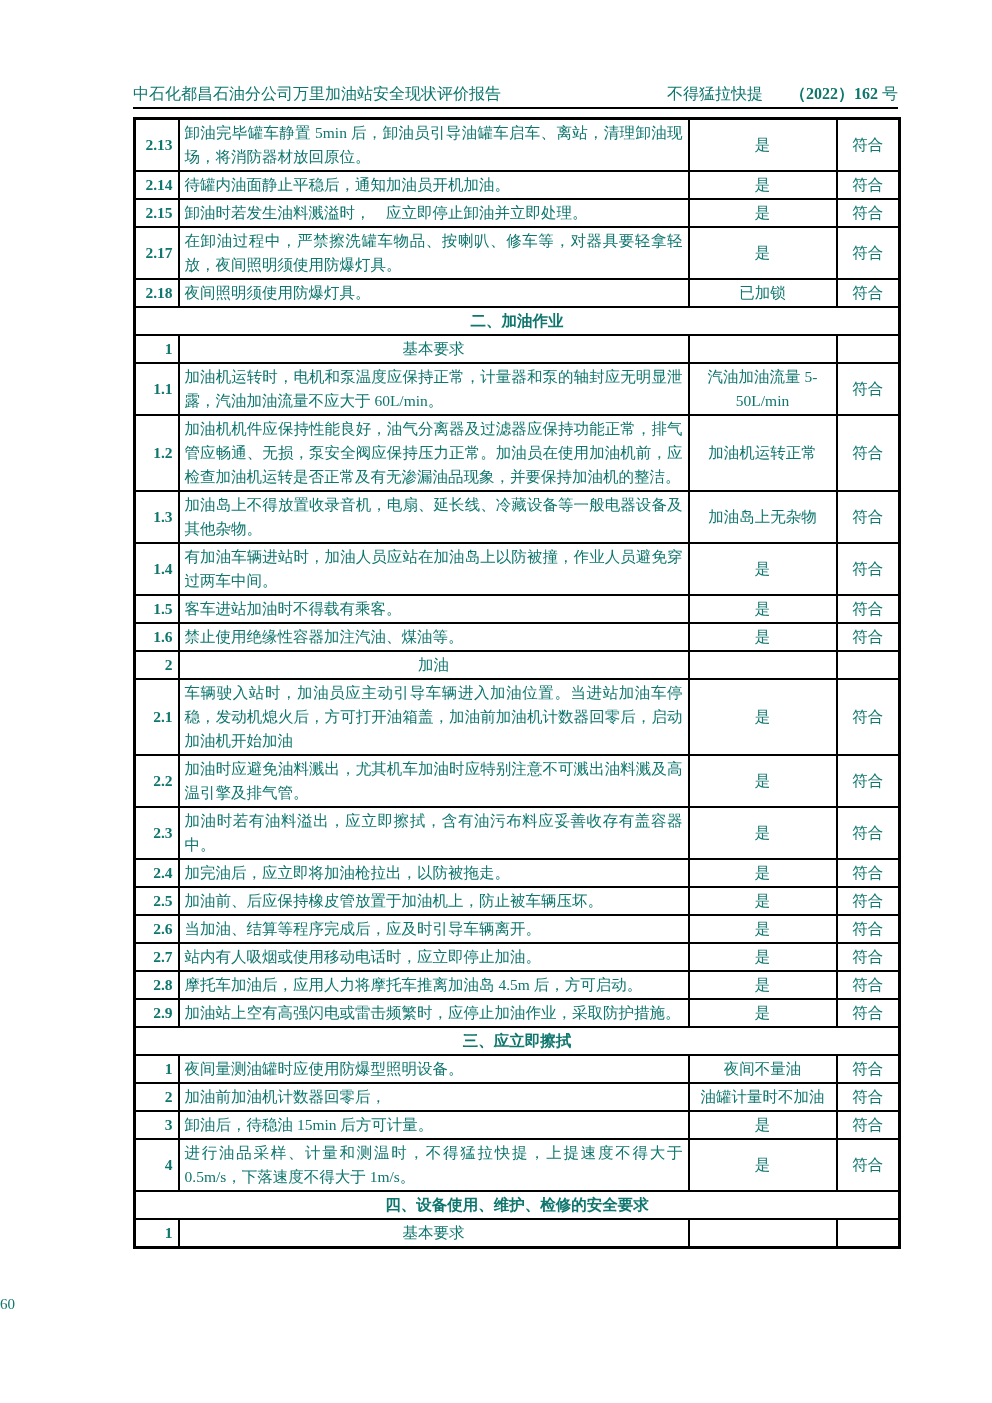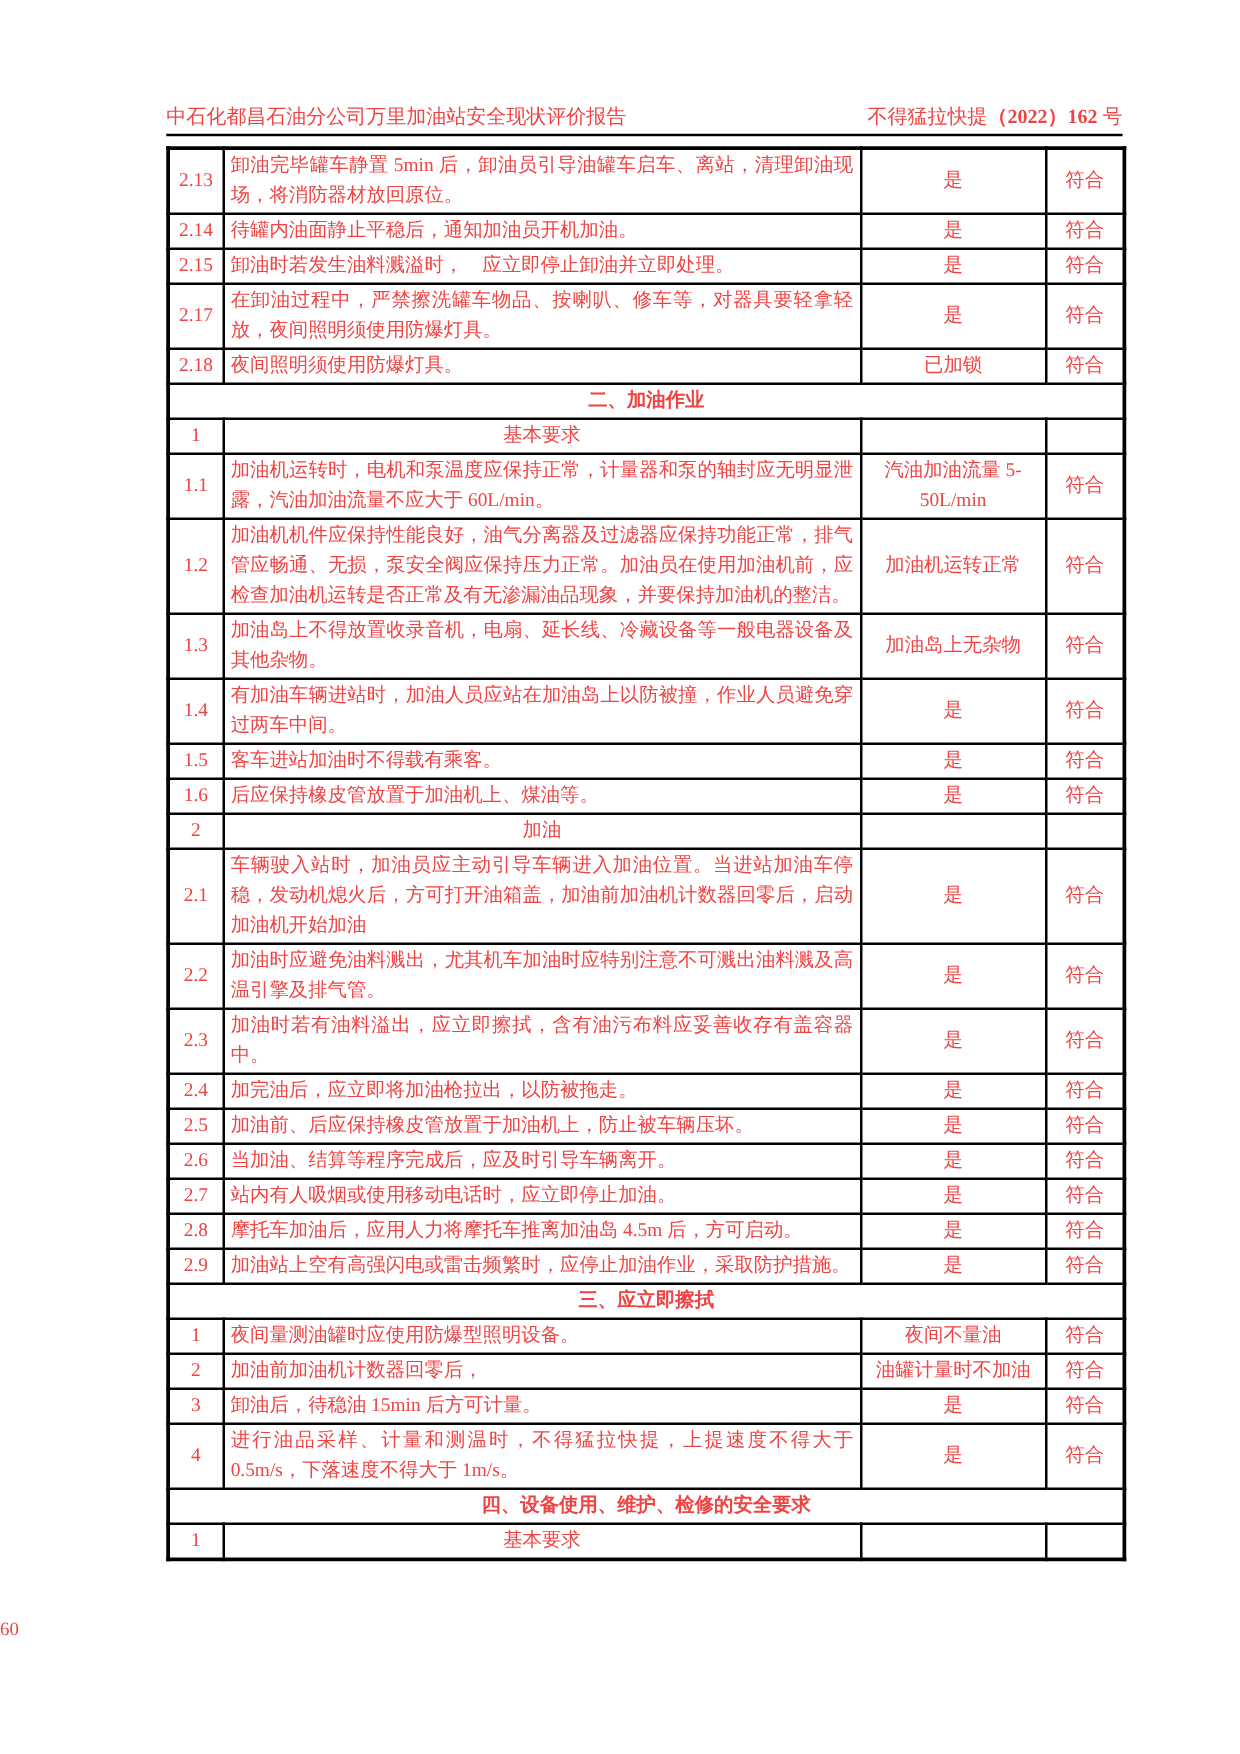--- a/index.html
+++ b/index.html
@@ -6,38 +6,39 @@
     margin: 0;
     padding: 0;
     background: #ffffff;
   }
   .page {
     position: relative;
     width: 992px;
     height: 1403px;
     background: #ffffff;
     font-family: "Liberation Serif", "DejaVu Serif", serif;
-    color: #ef4444;
+    color: #0f766e;
     box-sizing: border-box;
   }
   .page-header {
     position: absolute;
     top: 84px;
     left: 133px;
     width: 765px;
     display: flex;
     justify-content: space-between;
     align-items: baseline;
     font-size: 16px;
     line-height: 20px;
     border-bottom: 2px solid #000;
     padding-bottom: 3px;
   }
   .page-header .doc-no b {
     font-weight: bold;
+    margin-left: 27px;
   }
   .page-header .doc-no .suffix {
     margin-left: 4px;
   }
   table.checklist {
     position: absolute;
     top: 117px;
     left: 133px;
     width: 765px;
     border-collapse: collapse;
@@ -46,22 +47,22 @@
   }
   table.checklist td {
     border: 2px solid #000;
     font-size: 15.5px;
     line-height: 24px;
     padding: 1px 5px;
     vertical-align: middle;
     overflow: hidden;
   }
   td.num-cell {
-    text-align: center;
-    font-weight: normal;
+    text-align: right;
+    font-weight: bold;
     font-size: 16px;
     padding: 1px 1px;
   }
   td.content-cell {
     text-align: justify;
   }
   td.content-cell.center {
     text-align: center;
   }
   td.eval-cell, td.result-cell {
@@ -165,21 +166,21 @@
           <td class="result-cell">符合</td>
         </tr>
         <tr>
           <td class="num-cell">1.5</td>
           <td class="content-cell">客车进站加油时不得载有乘客。</td>
           <td class="eval-cell">是</td>
           <td class="result-cell">符合</td>
         </tr>
         <tr>
           <td class="num-cell">1.6</td>
-          <td class="content-cell">后应保持橡皮管放置于加油机上、煤油等。</td>
+          <td class="content-cell">禁止使用绝缘性容器加注汽油、煤油等。</td>
           <td class="eval-cell">是</td>
           <td class="result-cell">符合</td>
         </tr>
         <tr>
           <td class="num-cell">2</td>
           <td class="content-cell center">加油</td>
           <td class="eval-cell"></td>
           <td class="result-cell"></td>
         </tr>
         <tr>

